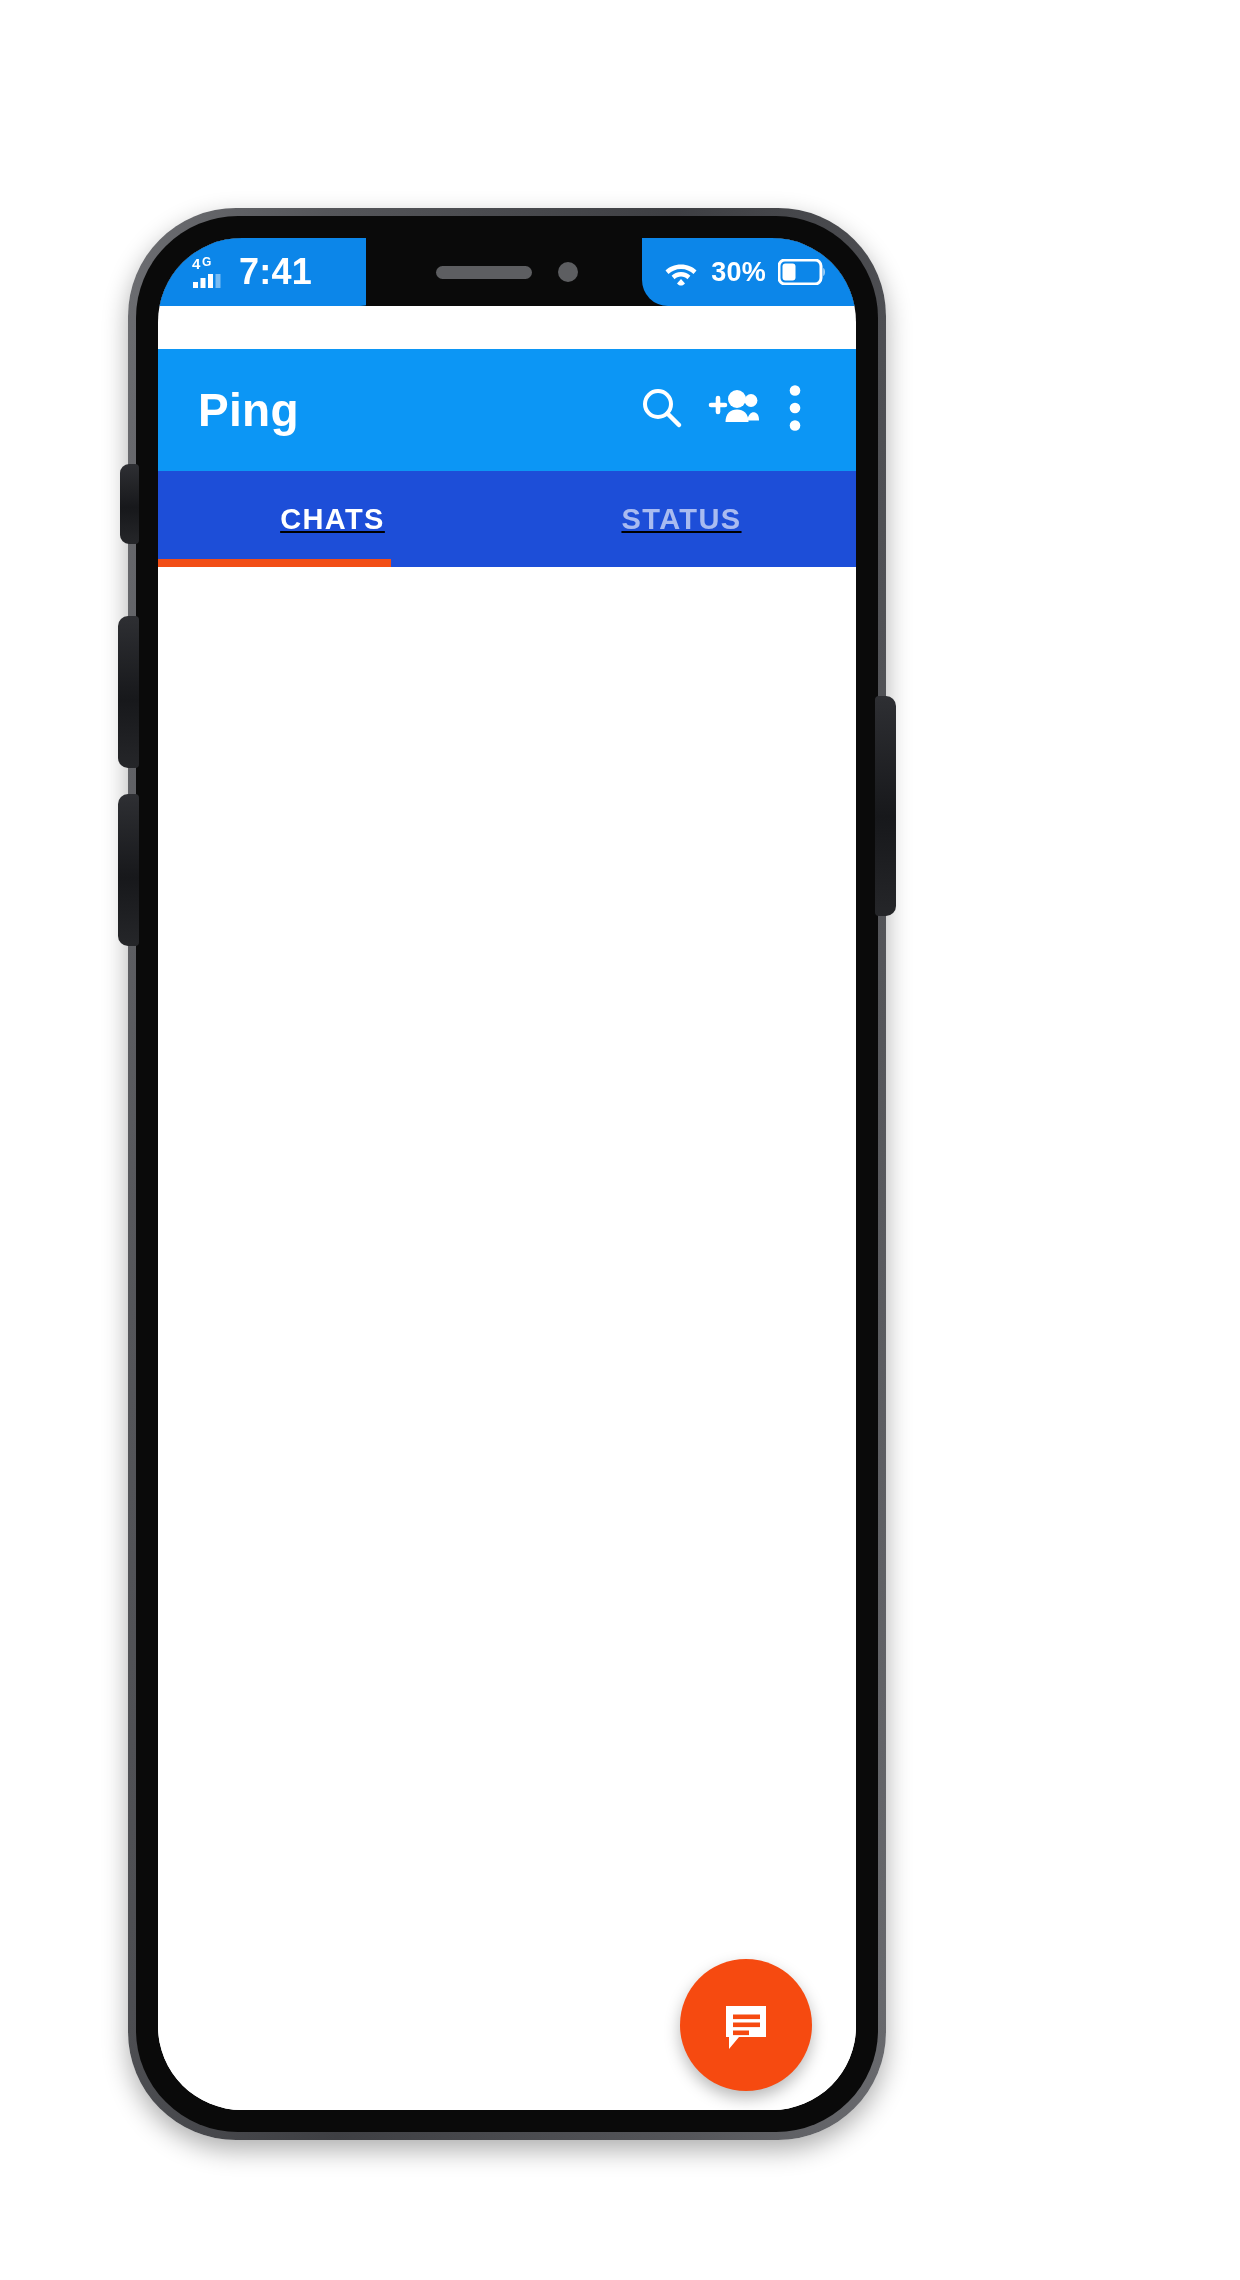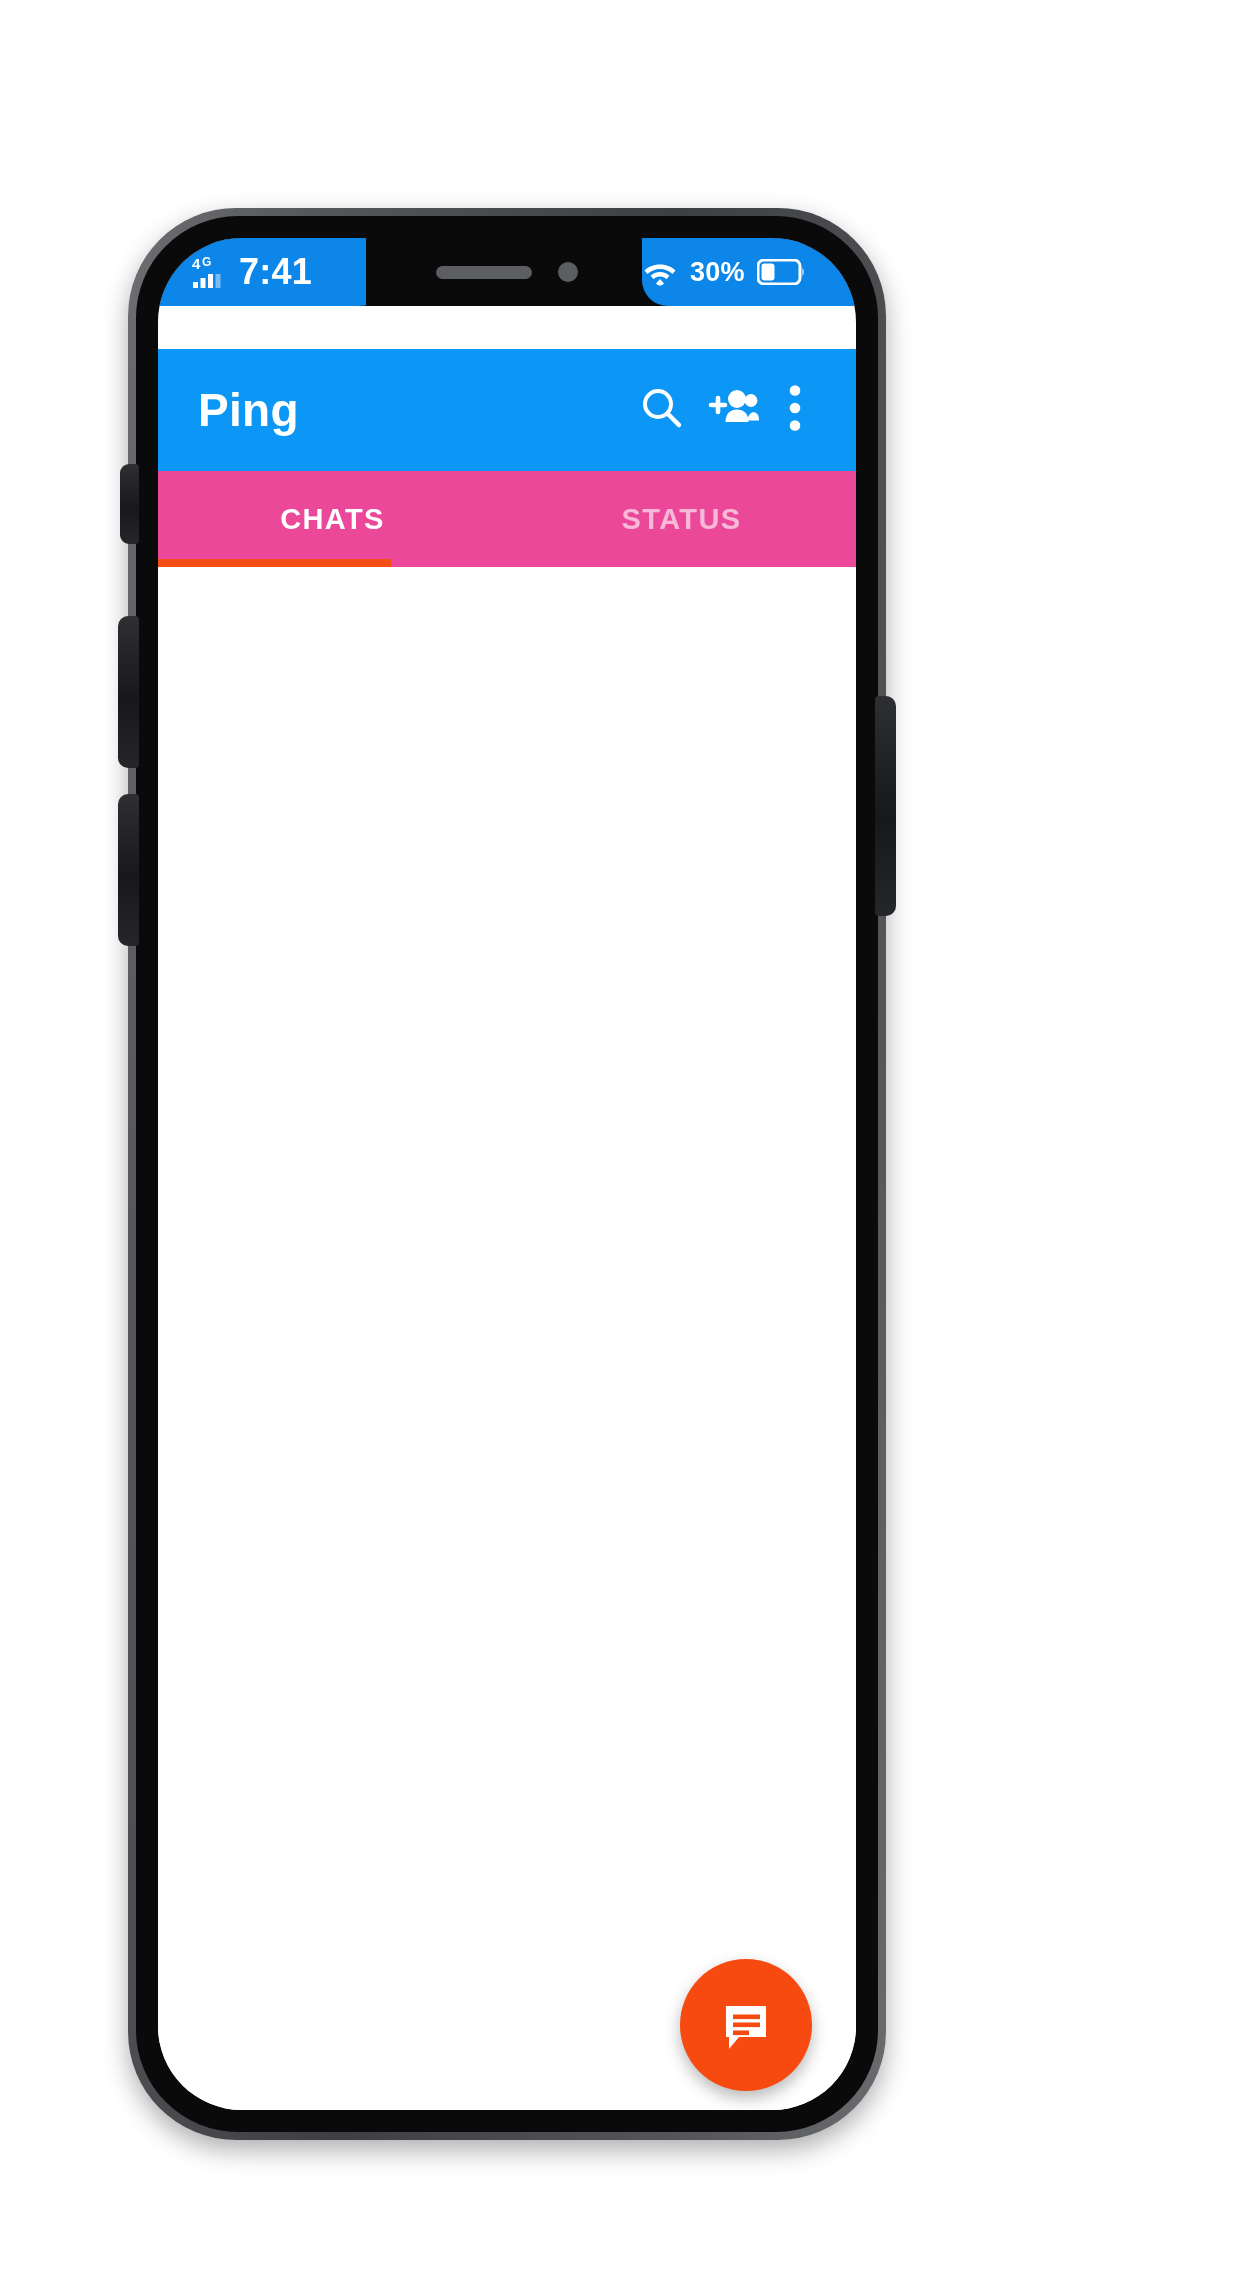--- a/index.html
+++ b/index.html
@@ -91,20 +91,21 @@
     width: 228px;
     padding-left: 34px;
     border-bottom-right-radius: 26px;
     gap: 13px;
   }
   #status-right {
     right: 0;
     width: 214px;
     padding-right: 30px;
     border-bottom-left-radius: 26px;
+    justify-content: flex-end;
     gap: 12px;
   }
   .sb-text {
     color: #ffffff;
     font-size: 36px;
     font-weight: bold;
     letter-spacing: .2px;
     line-height: 1;
   }
   #battery-percent { font-size: 27px; }
@@ -155,23 +156,24 @@
     height: 72px;
     display: flex;
     align-items: center;
     justify-content: center;
   }
   #action-overflow { width: 50px; }
 
   
   #tab-bar {
     height: 96px;
-    background: #ec4899;
+    background: #1d4ed8;
     display: flex;
     position: relative;
+    text-decoration: underline;
   }
   .tab {
     flex: 1;
     display: flex;
     align-items: center;
     justify-content: center;
     font-size: 29px;
     font-weight: bold;
     letter-spacing: 1.4px;
     color: rgba(255,255,255,.62);

